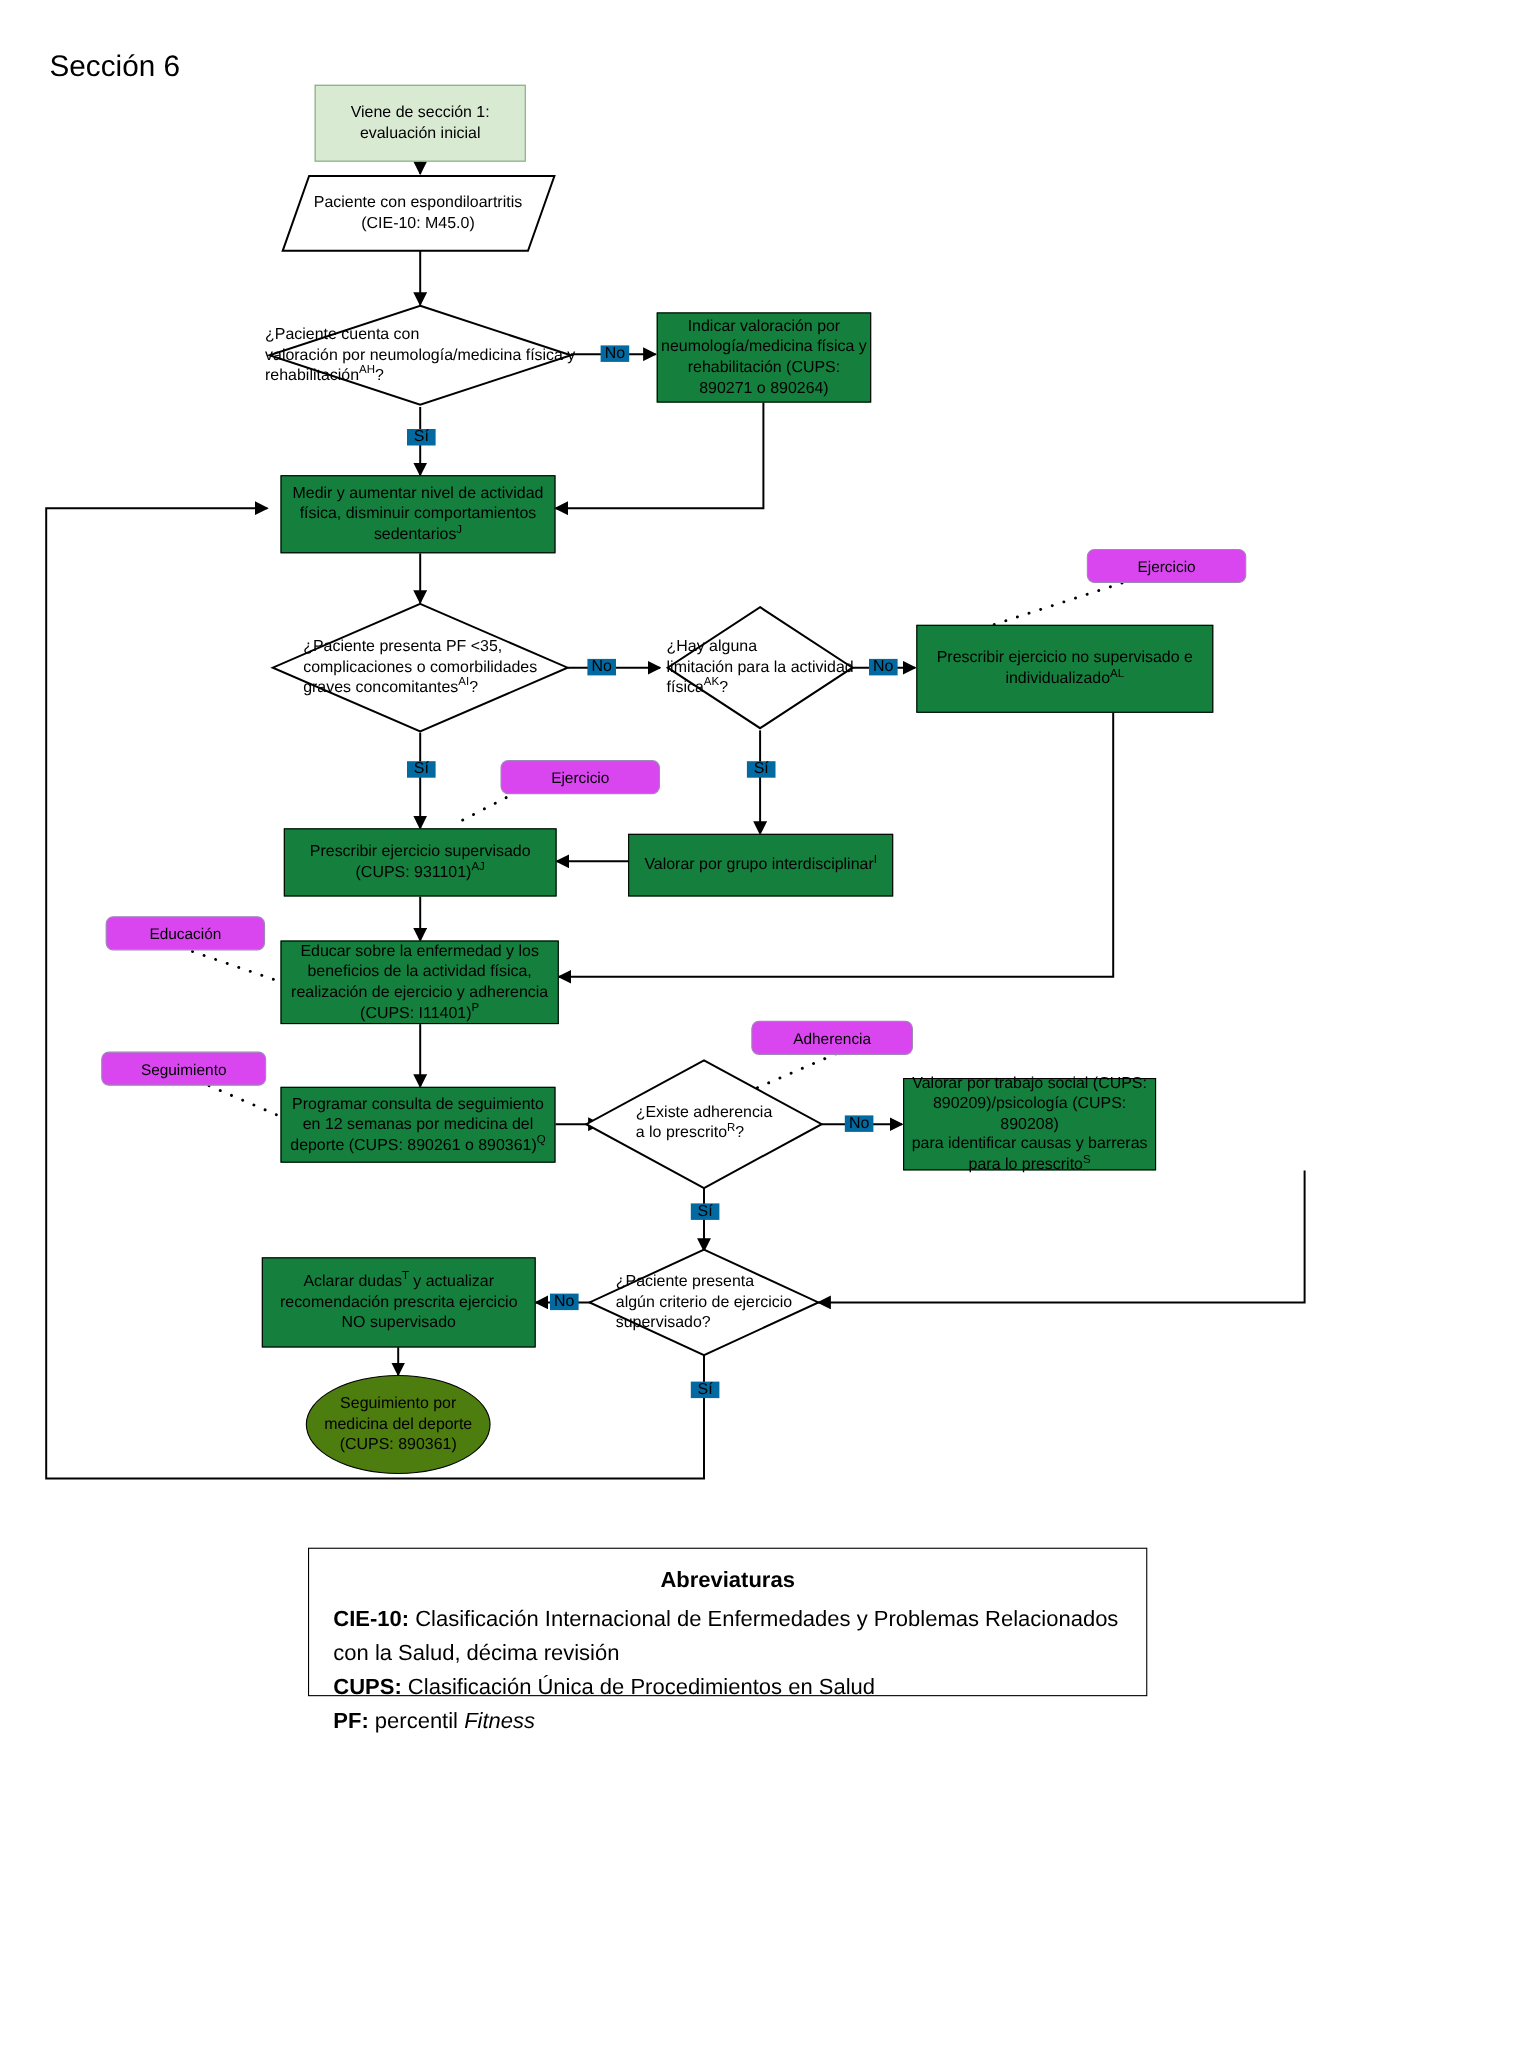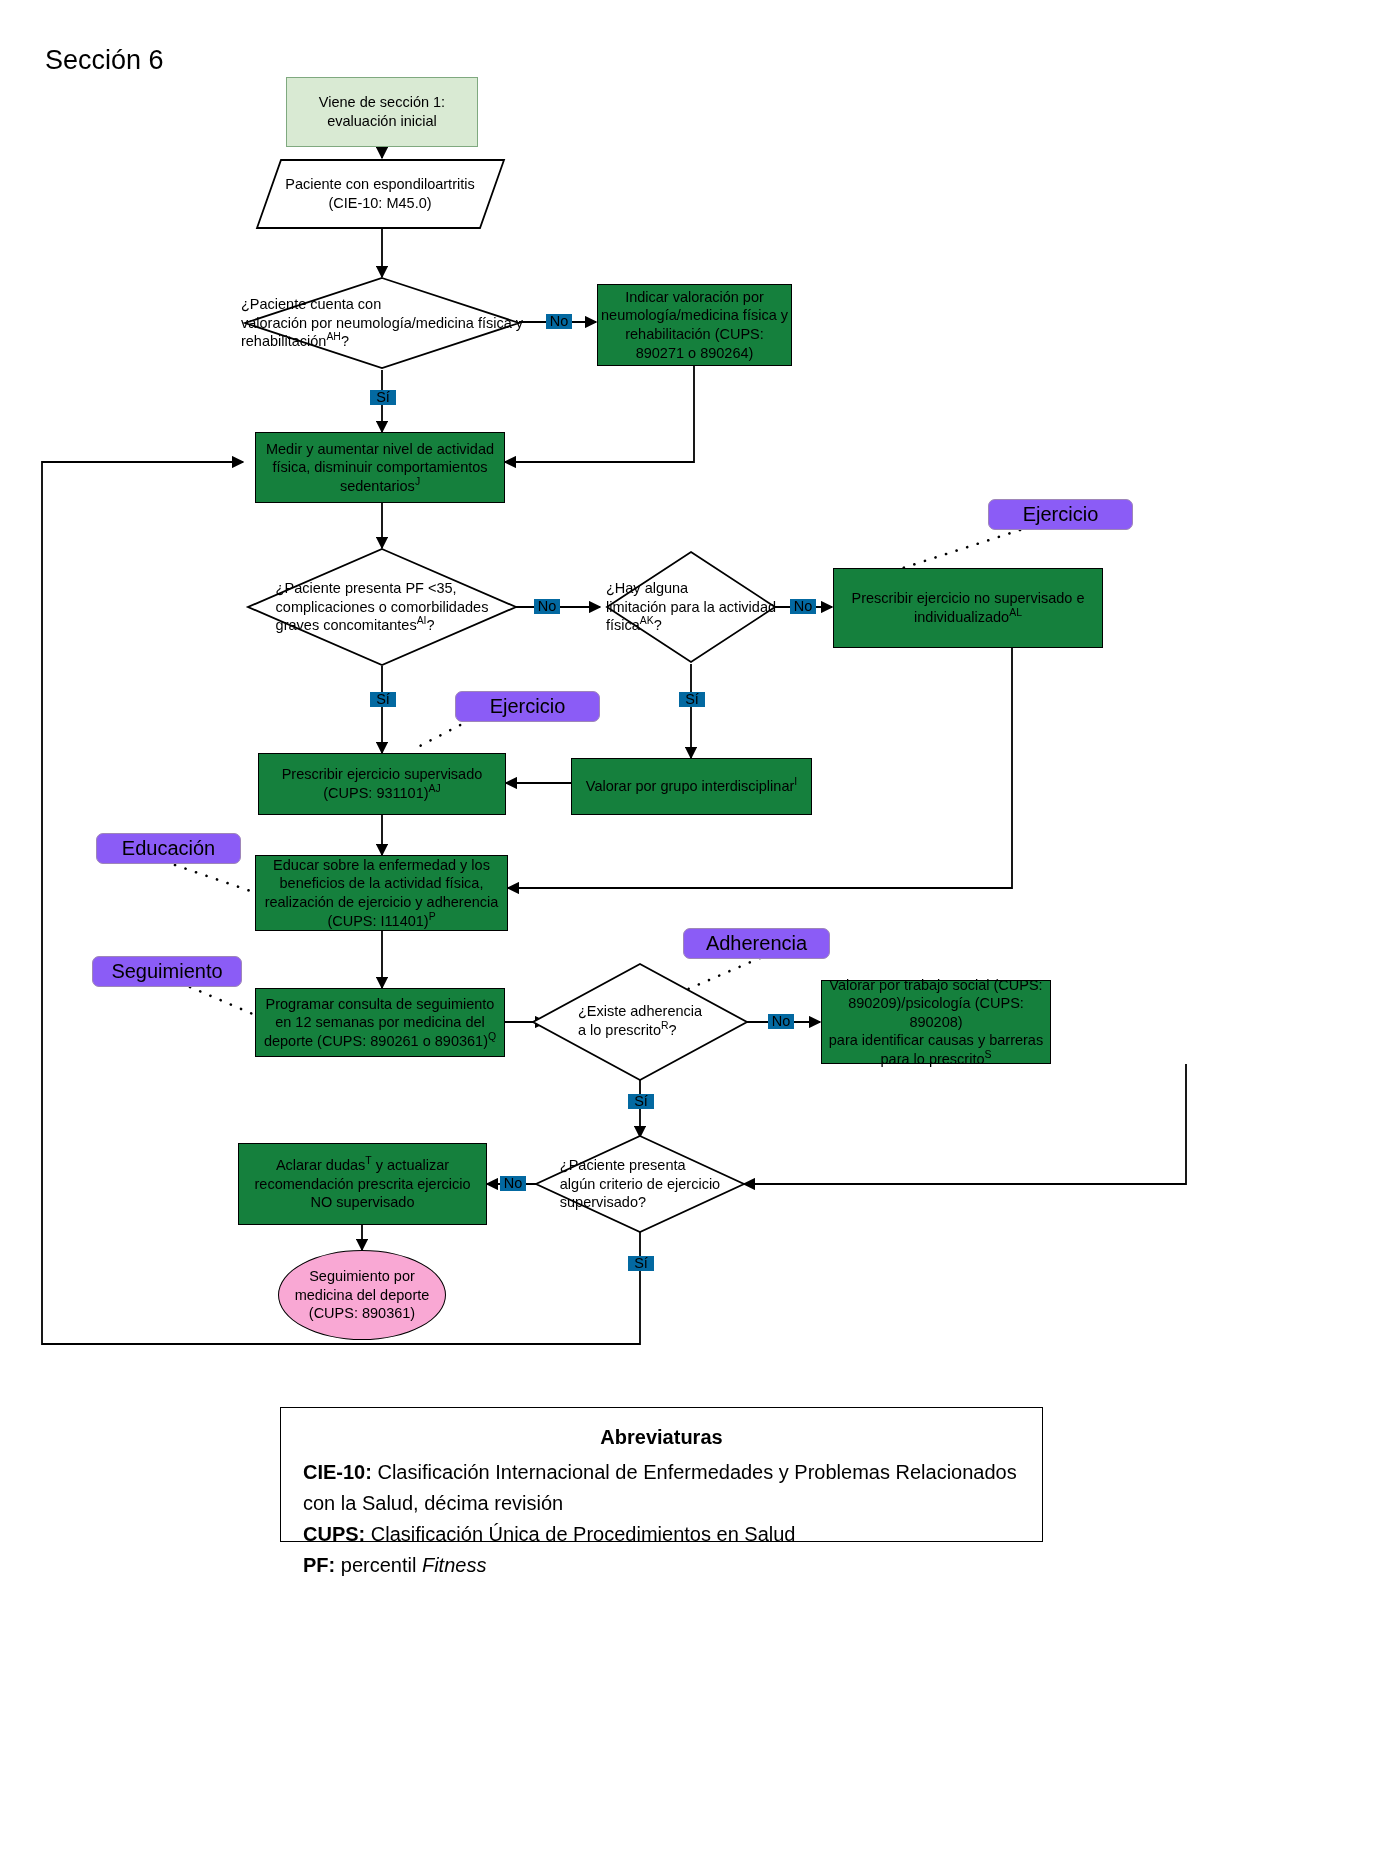--- a/index.html
+++ b/index.html
@@ -3,30 +3,30 @@
 <meta charset="utf-8">
 <style>
   html,body{margin:0;padding:0;background:#ffffff;}
   body{width:1385px;height:1865px;position:relative;font-family:"Liberation Sans","DejaVu Sans",sans-serif;color:#000;}
   #root{position:absolute;left:0;top:0;width:1385px;height:1865px;}
   #svg-layer{position:absolute;left:0;top:0;width:1385px;height:1865px;}
   .node{position:absolute;box-sizing:border-box;display:flex;align-items:center;justify-content:center;text-align:center;}
   .txt{font-size:14.5px;line-height:1.28;}
   .rect{border:1.6px solid #000;background:#15803d;}
   .terminal{border:1.6px solid #7FA97F;background:#d9ead3;}
-  .tag{border:1.4px solid #9e86b8;background:#8b5cf6;border-radius:7px;font-size:20px;}
+  .tag{border:1.4px solid #9e86b8;background:#d946ef;border-radius:7px;font-size:14px;}
   .edge-label{position:absolute;background:#0369a1;font-size:14.5px;line-height:1;padding:0 1px;text-align:center;}
   .title{position:absolute;font-size:27px;font-weight:normal;margin-top:15px;}
   .abbr{position:absolute;box-sizing:border-box;border:1.6px solid #000;background:#fff;}
   .abbr-inner{padding:14px 22px;font-size:20px;line-height:1.55;}
   .abbr-head{text-align:center;font-weight:bold;margin-bottom:4px;}
   .abbr-line b{font-weight:bold;}
   sup{font-size:0.72em;vertical-align:super;line-height:0;}
   .diamond-txt{position:absolute;display:flex;align-items:center;justify-content:center;text-align:left;}
-  .ellipse{border:1.6px solid #000;border-radius:50%;background:#f9a8d4;}
+  .ellipse{border:1.6px solid #000;border-radius:50%;background:#4d7c0f;}
 </style>
 </head>
 <body>
 
 <div id="root">
 
   <div class="title" style="left:45px;top:30px;">Sección 6</div>
 
   <svg id="svg-layer" viewBox="0 0 1385 1865">
     <defs>

